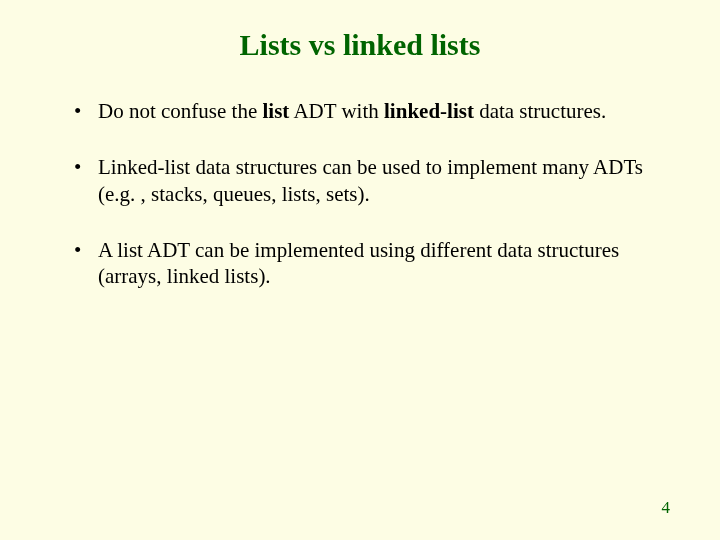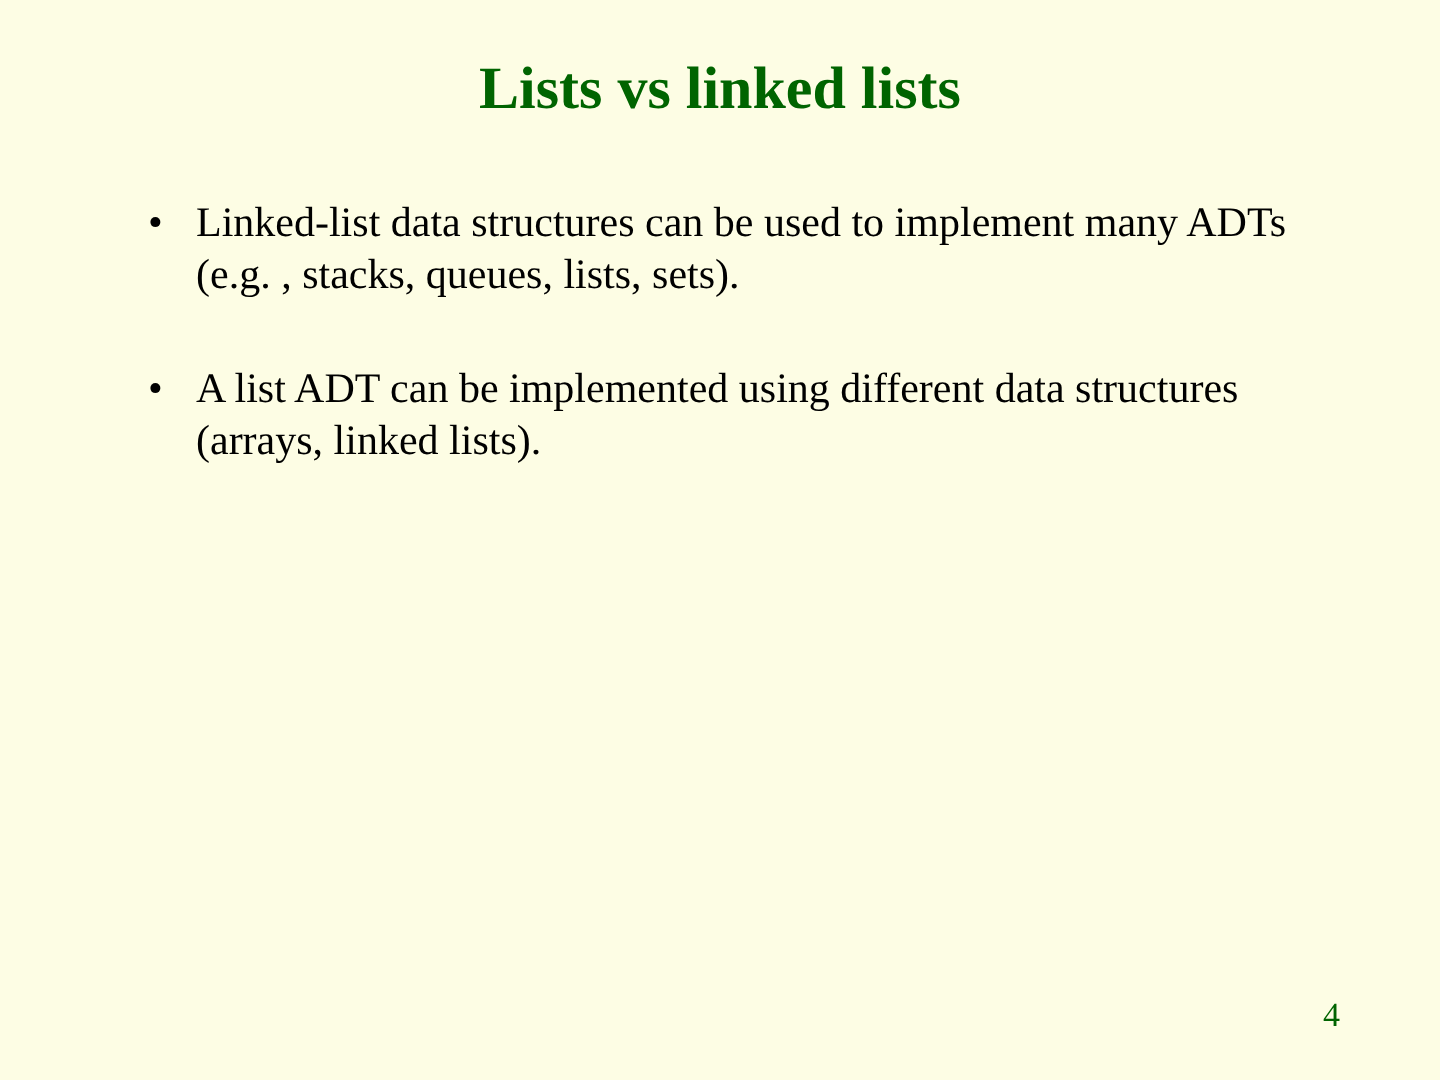--- a/index.html
+++ b/index.html
@@ -55,20 +55,23 @@
     }
     .li-plain::before { content: "•"; }
   </style>
 </head>
 <body>
 
 <div class="slide">
   <h1>Lists vs linked lists</h1>
 
   <ul>
+    <li>
+      <span>Do not confuse the </span><span class="bold">list</span><span> ADT with </span><span class="bold">linked-list</span><span> data structures.</span>
+    </li>
     <li class="li-plain">
       <span>Linked-list data structures can be used to implement many ADTs (e.g. , stacks, queues, lists, sets).</span>
     </li>
     <li class="li-plain">
       <span>A list ADT can be implemented using different data structures (arrays, linked lists).</span>
     </li>
   </ul>
 
   <div class="page-number">4</div>
 </div>

